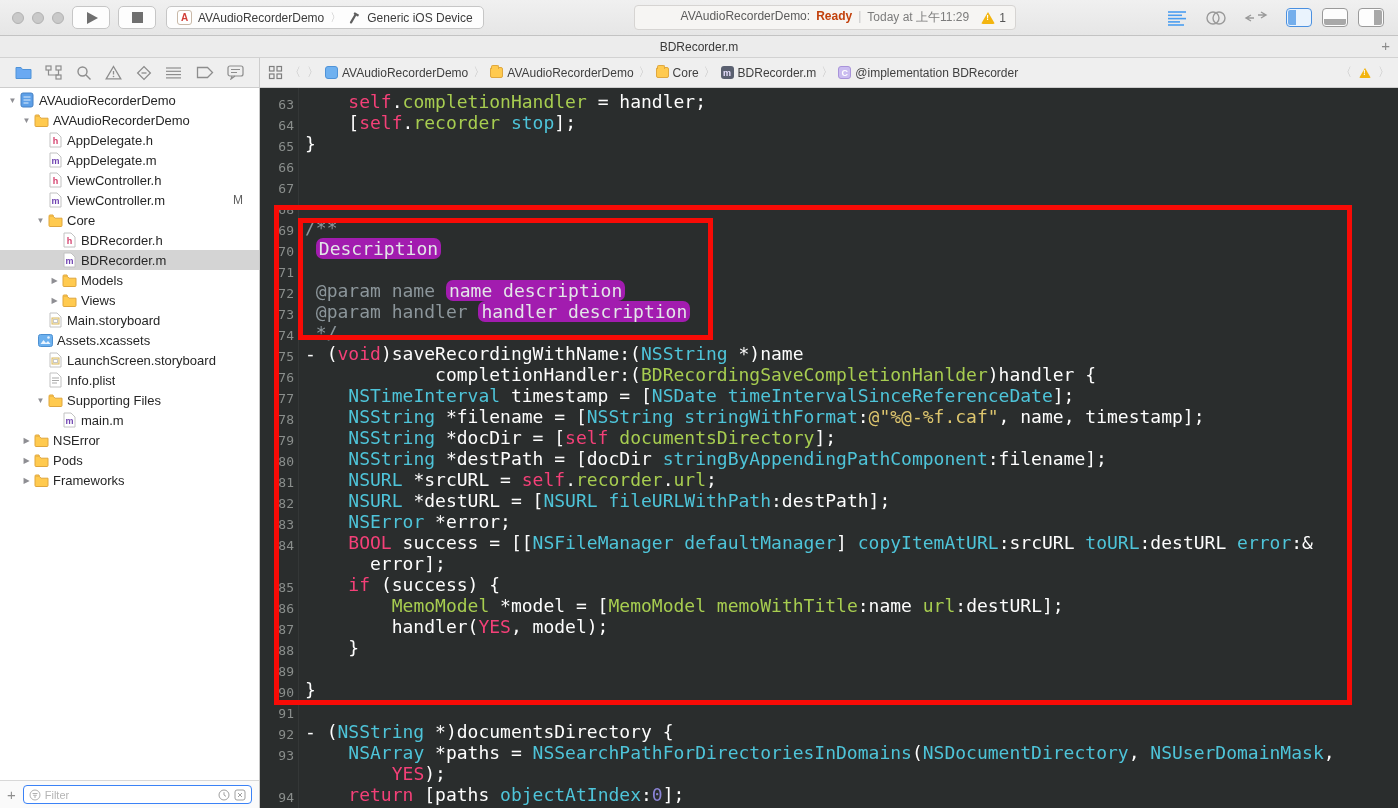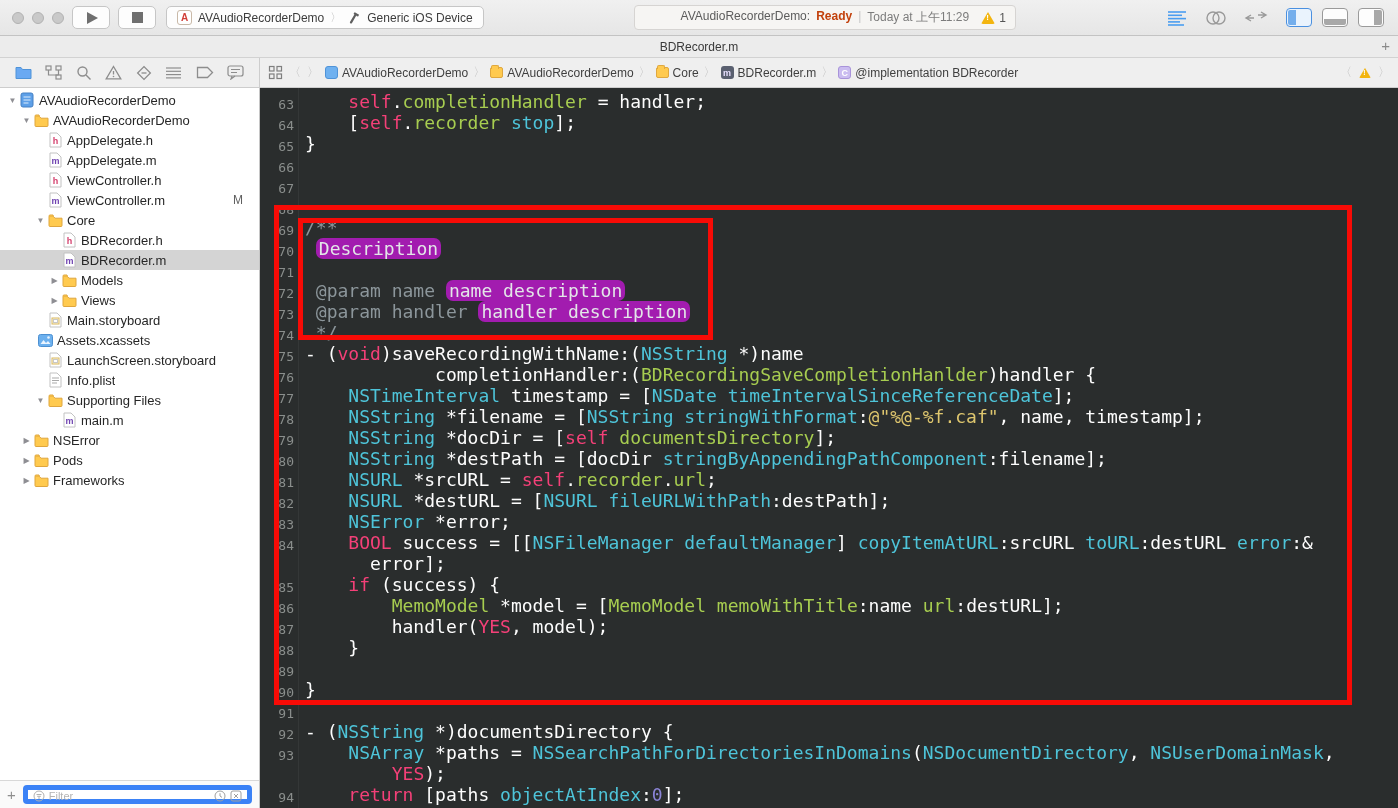--- a/index.html
+++ b/index.html
@@ -74,22 +74,22 @@
   .tree { position:absolute; left:0; top:2px; right:0; bottom:28px; overflow:hidden; }
   .srow { height:20px; display:flex; align-items:center; font-size:13px; color:#262626; white-space:nowrap; }
   .srow.sel { background:#d4d4d4; }
   .dis { width:13px; font-size:8px; color:#8e8e93; text-align:center; flex:none; }
   .fic { width:16px; height:16px; flex:none; margin-right:4px; display:flex; align-items:center; justify-content:center; }
   .slabel { overflow:hidden; }
   .sbadge { margin-left:auto; margin-right:16px; font-size:12px; color:#5f5f5f; }
   .filterbar { position:absolute; left:0; bottom:0; width:259px; height:28px; background:#fafafa;
     border-top:1px solid #d8d8d8; display:flex; align-items:center; padding:0 7px; gap:7px; }
   .fb-add { color:#8e8e8e; font-size:15px; }
-  .filter-field { flex:1; height:19px; background:#fff; border:5px solid #3b82f6; border-radius:4px;
-    display:flex; padding:0 5px; gap:4px; font-size:11px; color:#b4b4b4; }
+  .filter-field { flex:1; height:19px; background:#fff; border:1px solid #3b82f6; border-radius:4px;
+    display:flex; align-items:center; padding:0 5px; gap:4px; font-size:11px; color:#b4b4b4; }
   .ff-text { flex:1; }
 
   
   .editor { position:absolute; left:260px; top:88px; right:0; bottom:0; background:#2a2d2d; overflow:hidden; }
   .gutter-sep { position:absolute; left:38px; top:0; bottom:0; width:1px; background:rgba(255,255,255,0.05); }
   .code-area { position:absolute; left:0; top:3px; right:0; font-family:"DejaVu Sans Mono", monospace;
     font-size:18px; line-height:21px; white-space:pre; }
   .crow { height:21px; position:relative; }
   .ln { position:absolute; left:0; width:34px; text-align:right; font-size:13px; color:#8a8e8c; top:3px; font-family:"DejaVu Sans Mono", monospace; }
   .cl { position:absolute; left:45px; top:0; }

